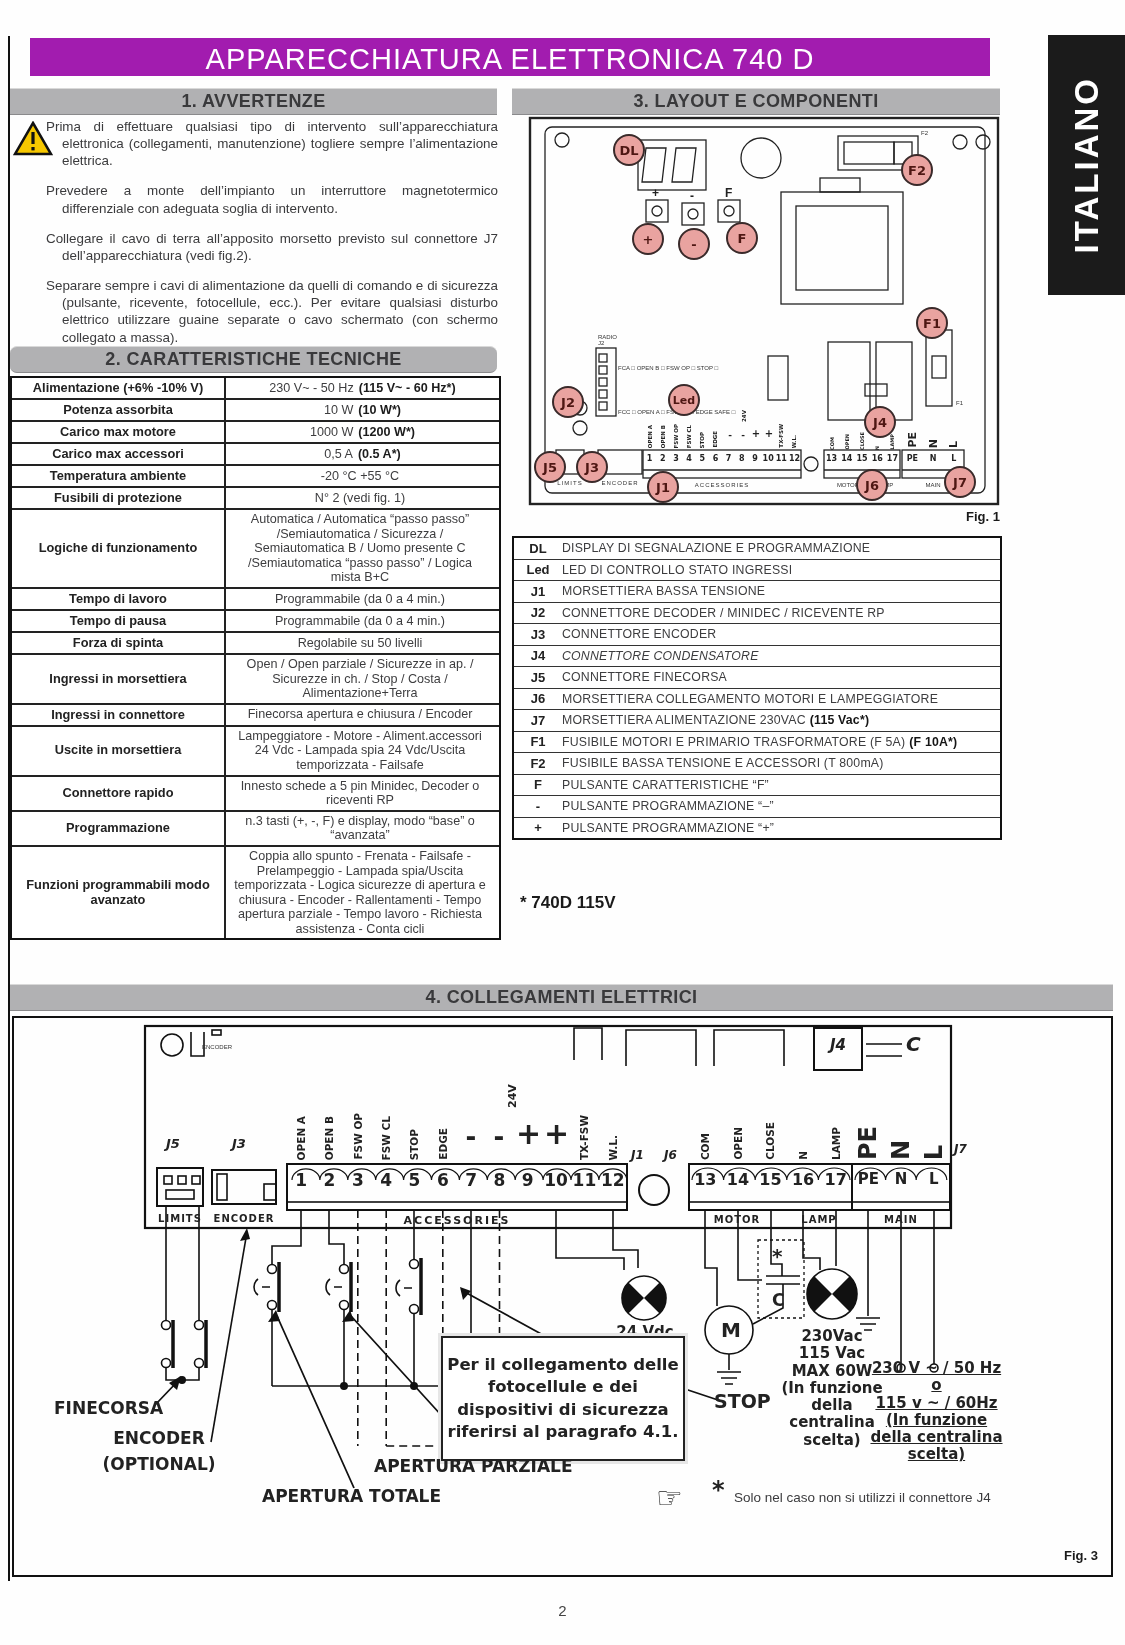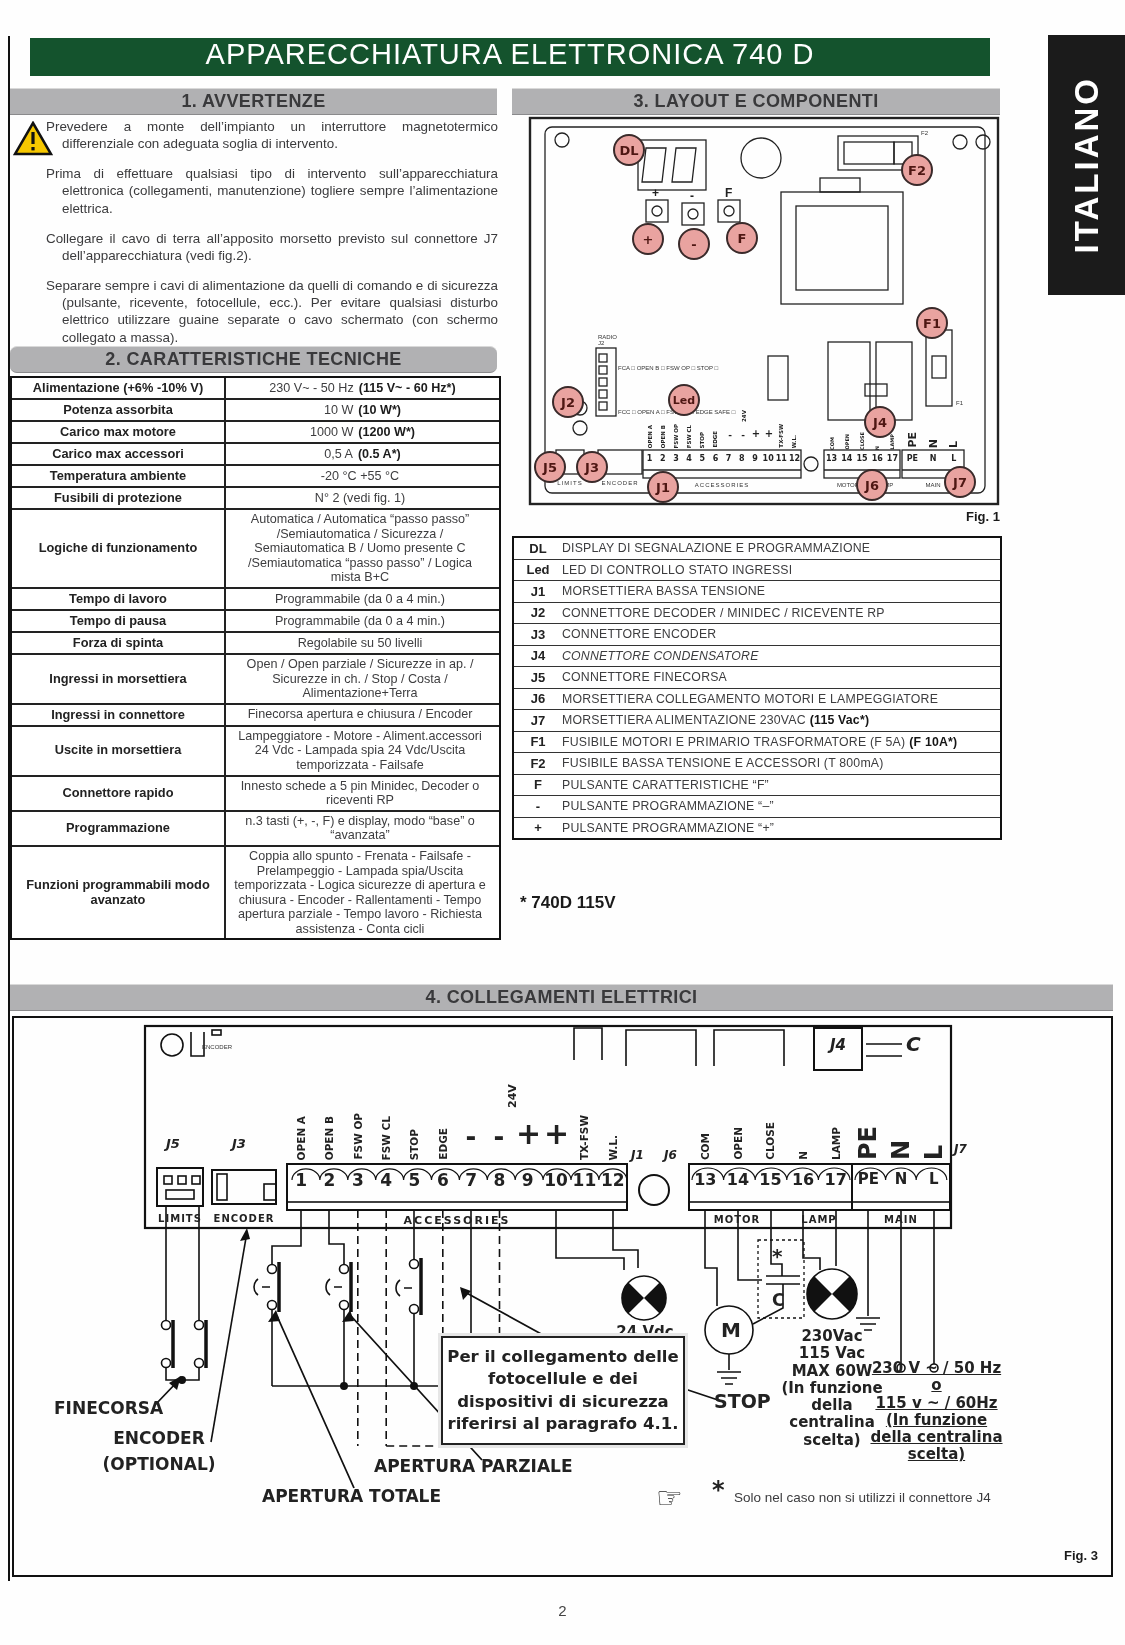--- a/index.html
+++ b/index.html
@@ -3,22 +3,22 @@
 <meta charset="utf-8">
 <style>
   html,body{margin:0;padding:0;background:#e8e8e8;}
   .page{position:relative;width:1125px;height:1645px;background:#fefefe;margin:0 auto;
         font-family:"Liberation Sans",sans-serif;color:#222;overflow:hidden;}
   .abs{position:absolute;}
   .pre{white-space:pre-line;}
   .ctr{text-align:center;}
   .comic{font-family:"DejaVu Sans",sans-serif;font-weight:bold;}
   .left-rule{position:absolute;left:8px;top:36px;width:2px;height:1545px;background:#111;}
-  .title-bar{position:absolute;left:30px;top:38px;width:960px;height:38px;background:#14532d;
-             color:#fff;font-size:29px;letter-spacing:1px;display:flex;align-items:flex-start;justify-content:center;}
+  .title-bar{position:absolute;left:30px;top:38px;width:960px;height:38px;background:#a21caf;
+             color:#fff;font-size:29px;letter-spacing:1px;display:flex;align-items:flex-end;justify-content:center;}
   .lang-tab{position:absolute;left:1048px;top:35px;width:77px;height:260px;background:#1b1b1b;
             display:flex;align-items:center;justify-content:center;}
   .lang-tab span{writing-mode:vertical-rl;transform:rotate(180deg);color:#fff;font-weight:bold;
             font-size:33px;letter-spacing:3px;}
   .secbar{position:absolute;height:25px;background:#b1b1b3;border-top:1px solid #d9d9d9;border-bottom:1px solid #8a8a8c;
           color:#39393b;font-size:18px;font-weight:600;letter-spacing:.4px;
           display:flex;align-items:center;justify-content:center;}
   
   .paras{position:absolute;left:46px;top:118px;width:452px;}
   .paras p{margin:0 0 13px 16px;text-indent:-16px;font-size:13.4px;line-height:1.28;
@@ -75,22 +75,22 @@
   <div class="secbar" style="left:10px;top:88px;width:487px;">
     <span>1. AVVERTENZE</span>
   </div>
   <svg class="abs" style="left:13px;top:121px;" width="40" height="36" viewBox="0 0 40 36">
     <polygon points="20,2 38,33 2,33" fill="#f6c700" stroke="#111" stroke-width="2.5"></polygon>
     <rect x="18.4" y="11" width="3.2" height="12" fill="#111"></rect>
     <rect x="18.4" y="26" width="3.2" height="3.4" fill="#111"></rect>
   </svg>
   <div class="paras">
 
-  <p>Prevedere a monte dell’impianto un interruttore magnetotermico differenziale con adeguata soglia di intervento.</p>
-      <p>Prima di effettuare qualsiasi tipo di intervento sull’apparecchiatura elettronica (collegamenti, manutenzione) togliere sempre l’alimentazione elettrica.</p>
+  <p>Prima di effettuare qualsiasi tipo di intervento sull’apparecchiatura elettronica (collegamenti, manutenzione) togliere sempre l’alimentazione elettrica.</p>
+      <p>Prevedere a monte dell’impianto un interruttore magnetotermico differenziale con adeguata soglia di intervento.</p>
       <p>Collegare il cavo di terra all’apposito morsetto previsto sul connettore J7 dell’apparecchiatura (vedi fig.2).</p>
       <p>Separare sempre i cavi di alimentazione da quelli di comando e di sicurezza (pulsante, ricevente, fotocellule, ecc.). Per evitare qualsiasi disturbo elettrico utilizzare guaine separate o cavo schermato (con schermo collegato a massa).</p>
     </div>
 
   <div class="secbar" style="left:10px;top:346px;width:487px;border-radius:7px;">
     <span>2. CARATTERISTICHE TECNICHE</span>
   </div>
   <div class="spec-table">
 
   <div class="trow">
@@ -692,21 +692,21 @@
 della centralina
 scelta)</div>
     <div class="abs comic pre ctr" style="left:845px;top:342px;width:155px;font-size:15px;line-height:1.15;text-decoration:underline;">230 V ~ / 50 Hz
 o
 115 v ~ / 60Hz
 (In funzione
 della centralina
 scelta)</div>
 
     <div class="abs comic pre ctr" style="left:427px;top:318px;width:232px;border:2px solid #222;background:#fff;
-         box-shadow:0 0 0 3px #e6e6e6;font-size:16.5px;line-height:1.35;padding:8px 4px;">Per il collegamento delle
+         box-shadow:0 0 0 3px #e6e6e6;font-size:16.5px;line-height:1.35;padding:16px 4px;">Per il collegamento delle
 fotocellule e dei
 dispositivi di sicurezza
 riferirsi al paragrafo 4.1.</div>
 
     <div class="abs comic" style="left:40px;top:380px;width:130px;font-size:17px;">FINECORSA</div>
     <div class="abs comic pre ctr" style="left:80px;top:408px;width:130px;font-size:17px;line-height:1.5;">ENCODER
 (OPTIONAL)</div>
     <div class="abs comic" style="left:360px;top:438px;width:220px;font-size:17px;">APERTURA PARZIALE</div>
     <div class="abs comic" style="left:248px;top:468px;width:210px;font-size:17px;">APERTURA TOTALE</div>
     <div class="abs comic" style="left:700px;top:372px;width:80px;font-size:19px;">STOP</div>

